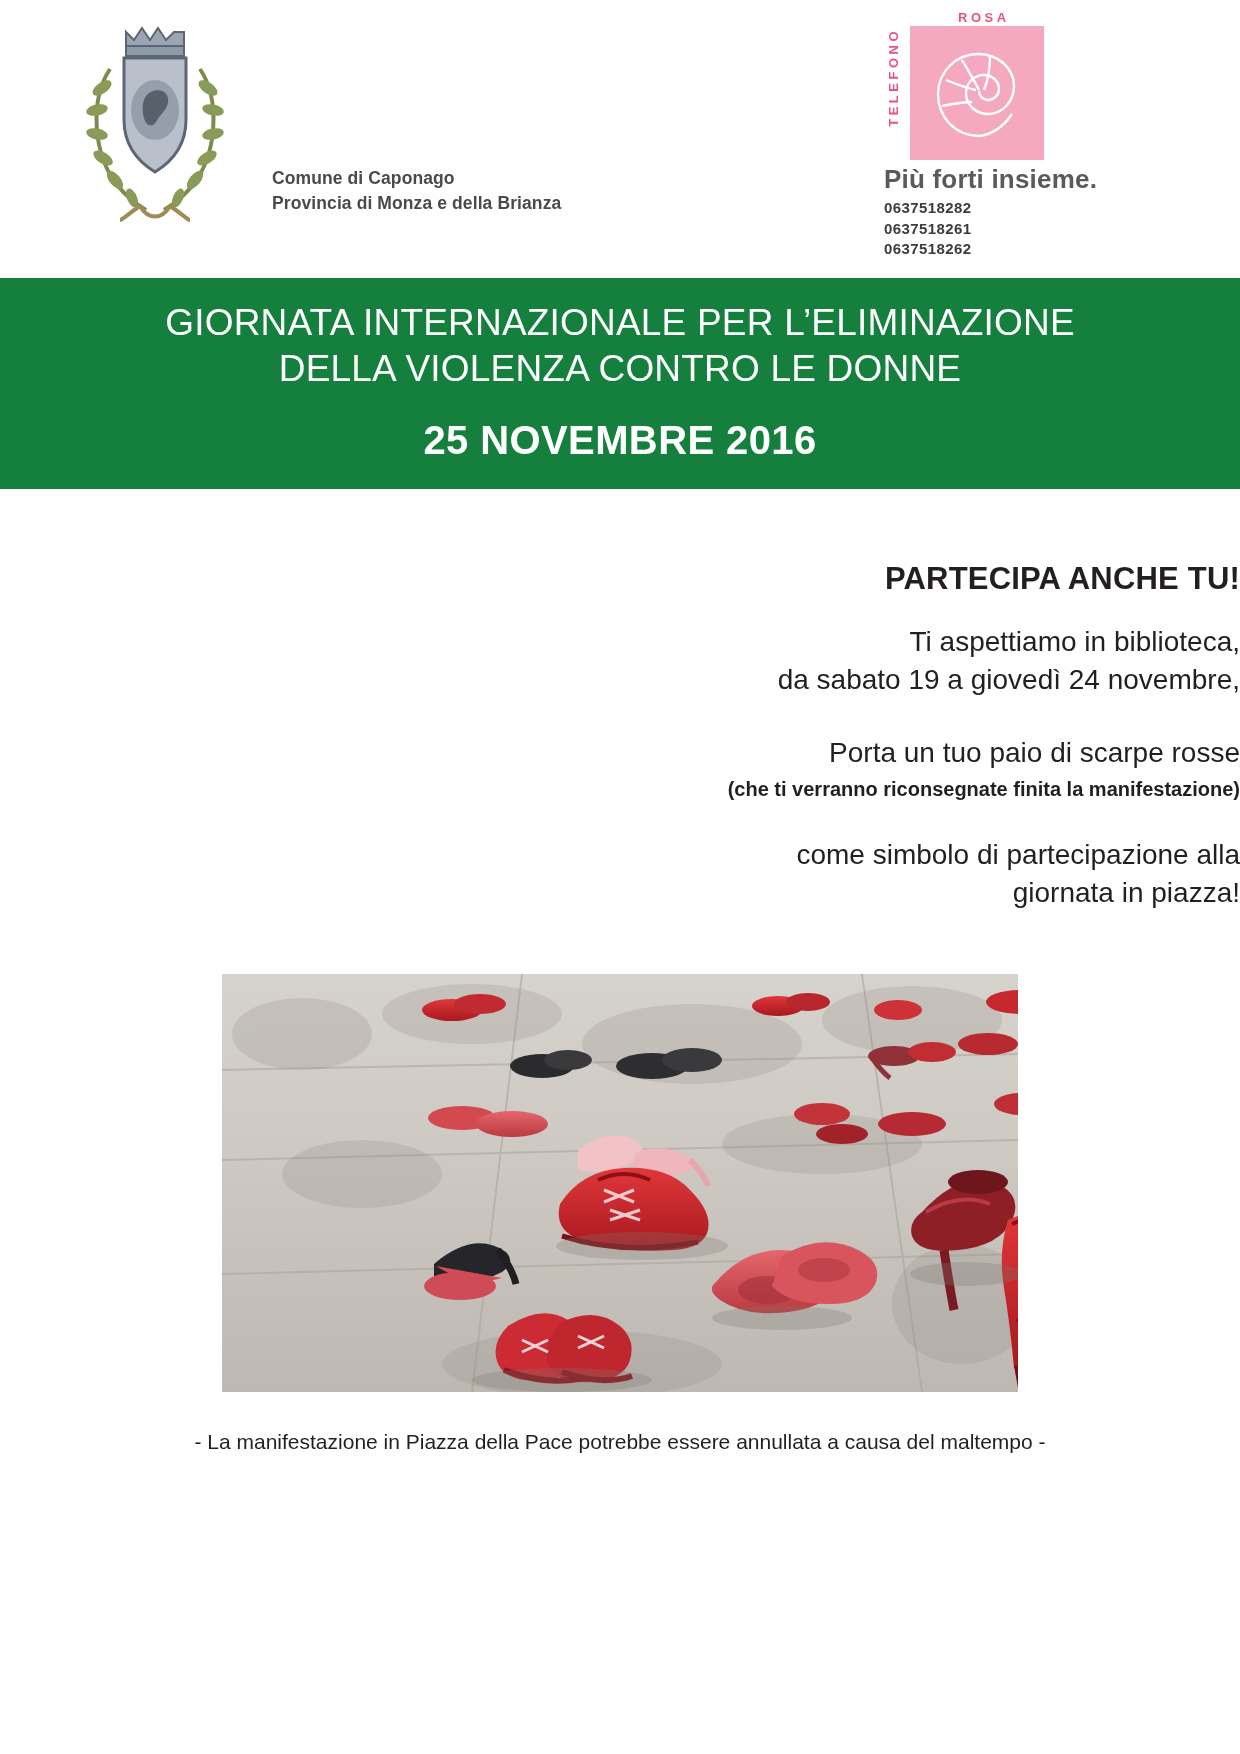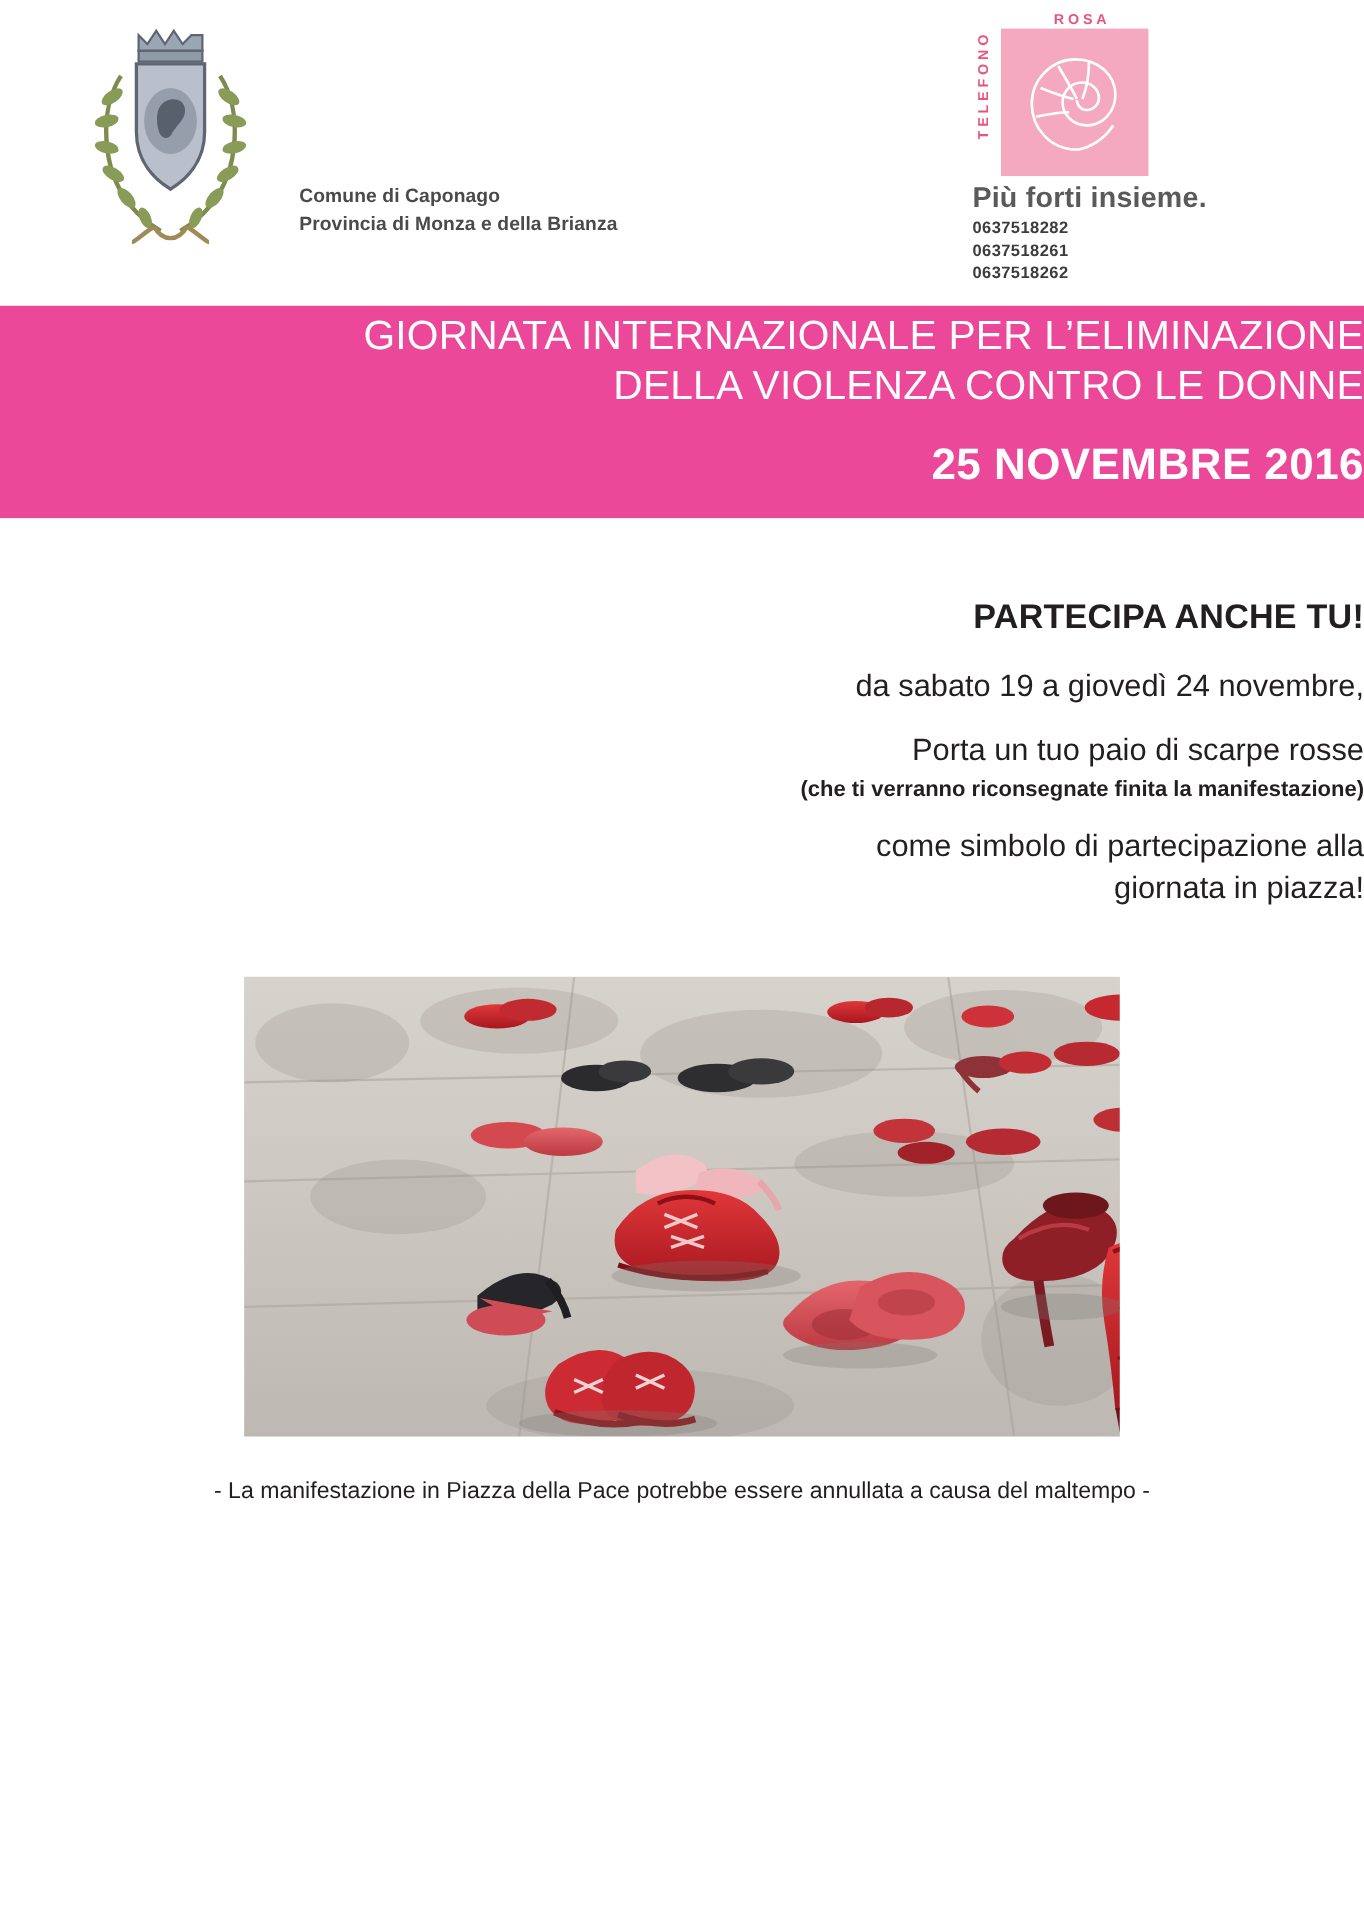--- a/index.html
+++ b/index.html
@@ -105,24 +105,24 @@
   }
   .tr-phones div {
     font-size: 15px;
     font-weight: bold;
     color: #3c3c3c;
     letter-spacing: 0.4px;
   }
 
   
   .banner {
-    background: #ec4899;
+    background: #15803d;
     width: 100%;
-    padding: 4px 0 26px 0;
-    text-align: right;
+    padding: 22px 0 26px 0;
+    text-align: center;
     box-sizing: border-box;
   }
   .banner-line {
     color: #ffffff;
     font-size: 37px;
     line-height: 1.24;
     letter-spacing: 0.2px;
     font-weight: 400;
   }
   .banner-date {
@@ -149,21 +149,21 @@
     line-height: 1.36;
     color: #231f20;
   }
   .para-sm {
     margin-top: 6px;
     font-size: 20px;
     color: #231f20;
     font-weight: bold;
   }
   .para-gap {
-    margin-top: 20px;
+    margin-top: 35px;
   }
 
   
   .photo-wrap {
     margin: 62px auto 0 auto;
     width: 796px;
     height: 418px;
     position: relative;
     overflow: hidden;
     background: #cfcac4;
@@ -252,20 +252,21 @@
 <div class="banner">
   <div class="banner-line">GIORNATA INTERNAZIONALE PER L’ELIMINAZIONE</div>
   <div class="banner-line">DELLA VIOLENZA CONTRO LE DONNE</div>
   <div class="banner-date">25 NOVEMBRE 2016</div>
 </div>
 
 <div class="content">
   <div class="call-title">PARTECIPA ANCHE TU!</div>
 
   <div class="para">
+    <div>Ti aspettiamo in biblioteca,</div>
     <div>da sabato 19 a giovedì 24 novembre,</div>
   </div>
 
   <div class="para para-gap">Porta un tuo paio di scarpe rosse</div>
   <div class="para-sm">(che ti verranno riconsegnate finita la manifestazione)</div>
 
   <div class="para para-gap">
     <div>come simbolo di partecipazione alla</div>
     <div>giornata in piazza!</div>
   </div>

